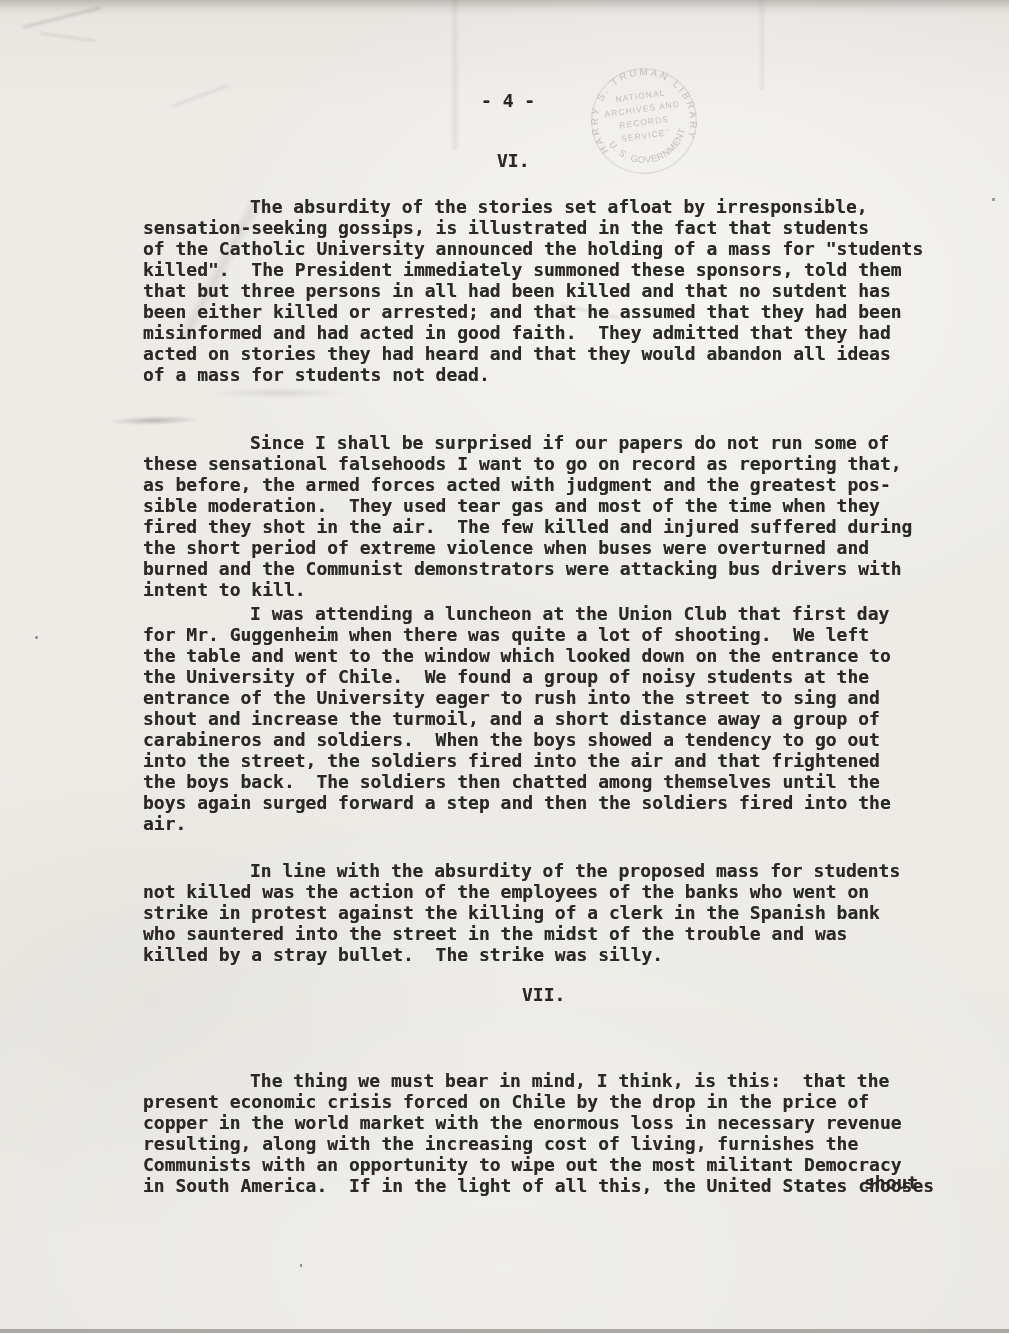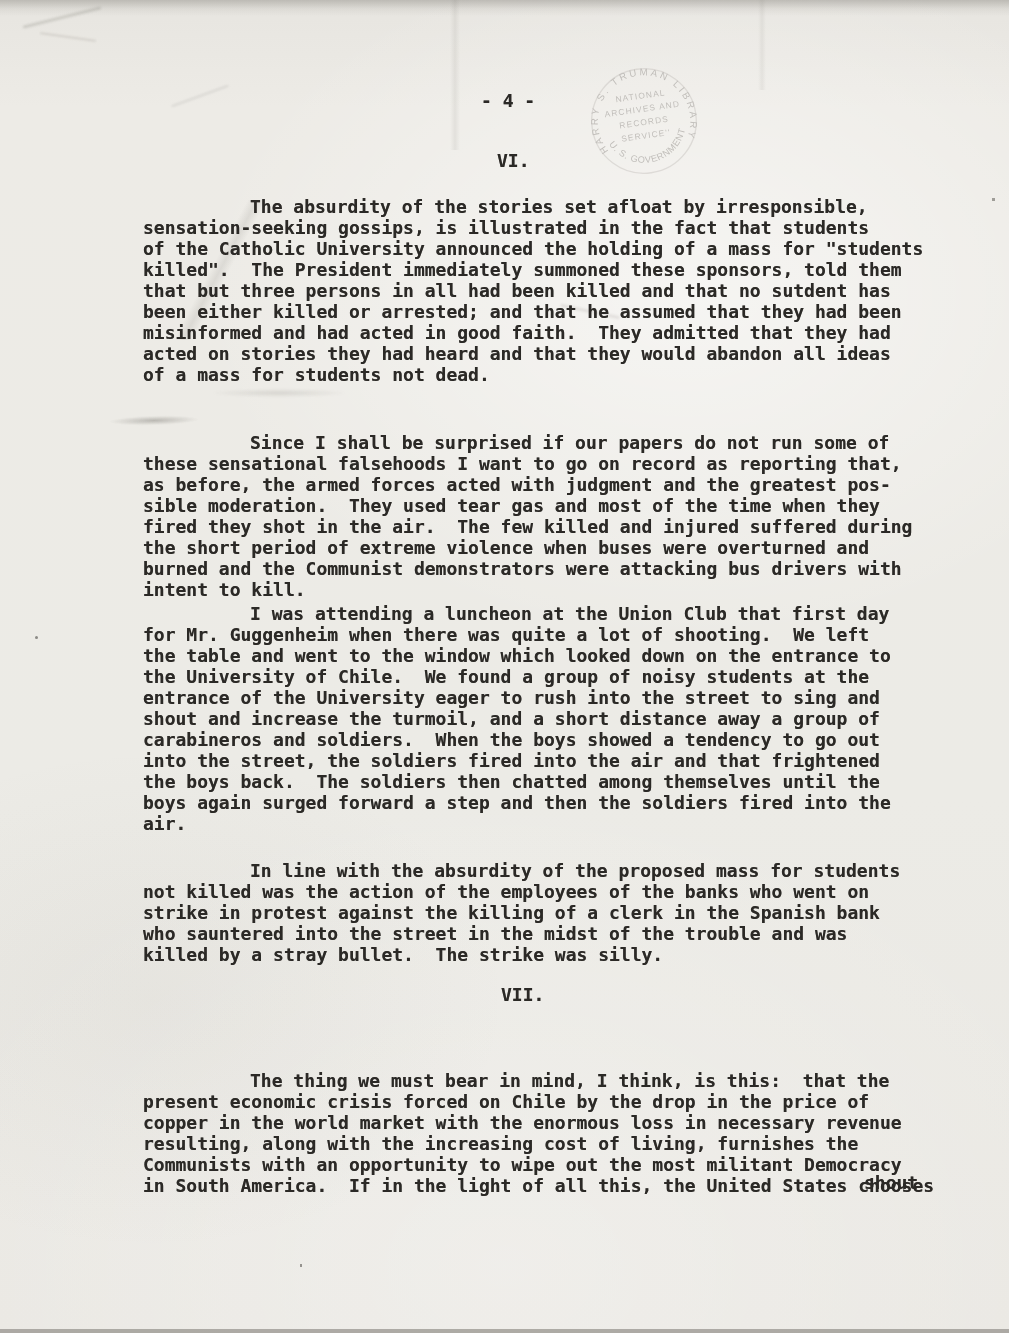--- a/index.html
+++ b/index.html
@@ -50,21 +50,21 @@
   .tw{
     position:absolute;
     font-size:18px;line-height:21px;font-weight:700;
     white-space:pre-wrap;
     letter-spacing:0;
     text-shadow:0 0 0.5px rgba(43,41,38,0.55);
   }
   .para{left:143px;width:835px;text-indent:107px;}
   .page-number{left:481px;top:90px;}
   .h-vi{left:497px;top:150px;}
-  .h-vii{left:501px;top:984px;text-align:right;}
+  .h-vii{left:522px;top:984px;text-align:right;}
   .p1{top:196px;}
   .p2{top:432px;}
   .p3{top:603px;}
   .p4{top:860px;}
   .p5{top:1032px;margin-top:38px;}
   .catchword{left:864px;top:1172px;}
 
   
   .stamp{position:absolute;left:562px;top:39px;width:164px;height:164px;
     transform:rotate(-8deg);opacity:0.85;}

